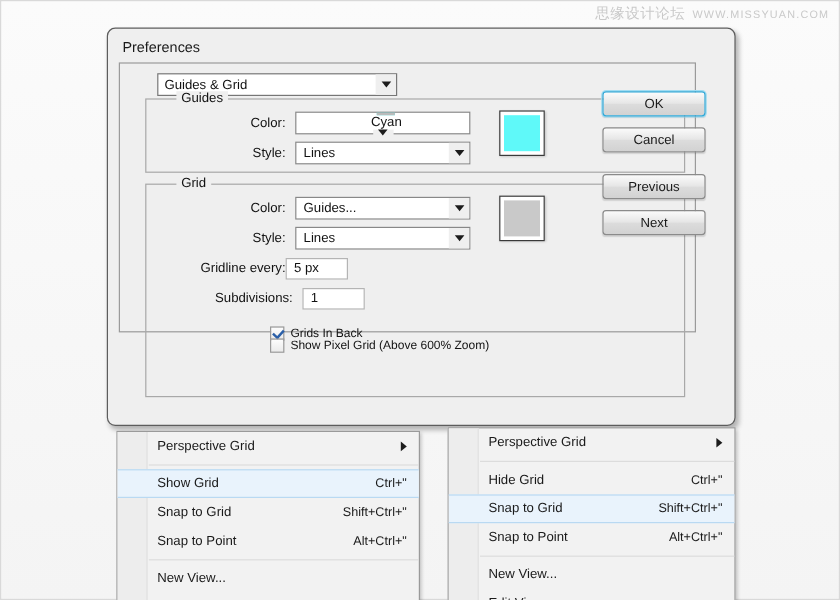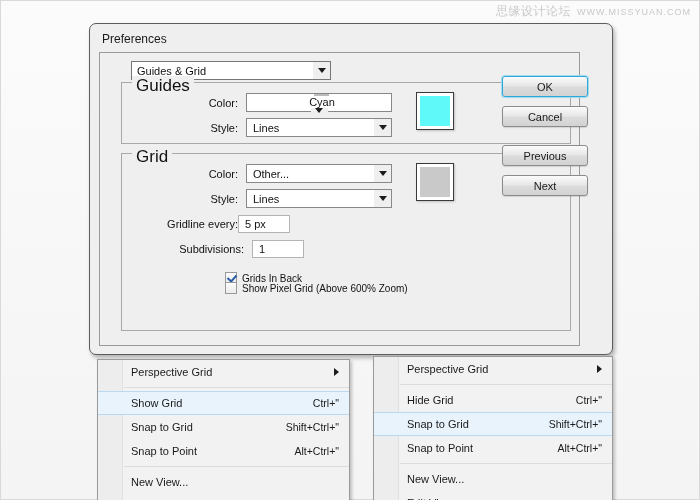--- a/index.html
+++ b/index.html
@@ -37,21 +37,21 @@
     border:1px solid #5d5d5d;
     border-radius:7px;
     box-shadow:2px 3px 4px rgba(0,0,0,0.28);
   }
   .dlg-title {
     position:absolute; left:12px; top:8px;
     font-size:12px; color:#1a1a1a;
   }
   .dlg-body {
     position:absolute; left:9px; top:28px;
-    width:481px; height:294px;
+    width:481px; height:225px;
     border:1px solid #9a9a9a;
     background:#efefef;
   }
 
   
   .cat-select {
     position:absolute; left:31px; top:8px;
     width:200px; height:19px;
     background:#fff; border:1px solid #767676;
     display:flex; align-items:center;
@@ -69,23 +69,23 @@
     border-top:5px solid #1c1c1c;
   }
 
   
   .group {
     position:absolute;
     border:1px solid #a8a8a8;
     background:transparent;
   }
   .group > .legend {
-    position:absolute; top:-7px; left:10px;
+    position:absolute; top:-7px; left:25px;
     background:#efefef; padding:0 4px;
-    font-size:17px; color:#111;
+    font-size:11px; color:#111;
   }
   #grp-guides { left:21px; top:29px; width:450px; height:62px; }
   #grp-grid   { left:21px; top:100px; width:450px; height:178px; }
 
   .row { position:absolute; display:flex; align-items:center; }
   .row-label { text-align:right; font-size:11px; color:#111; }
 
   .combo {
     height:19px; background:#fff;
     border:1px solid #888;
@@ -229,21 +229,21 @@
           <div class="fill" id="guides-fill" style="background: rgb(95, 249, 249);"></div>
         </div>
       </div>
 
       <div class="group" id="grp-grid">
         <span class="legend">Grid</span>
 
         <div class="row" style="left:72px; top:10px;">
           <span class="row-label" style="width:44px;">Color:</span>
           <div class="combo" style="width:146px; margin-left:8px;">
-            <span class="txt">Other...</span>
+            <span class="txt">Guides...</span>
             <span class="arrow-btn">
                 <i class="tri-down"></i>
               </span>
           </div>
         </div>
 
         <div class="row" style="left:72px; top:35px;">
           <span class="row-label" style="width:44px;">Style:</span>
           <div class="combo" style="width:146px; margin-left:8px;">
             <span class="txt">Lines</span>

